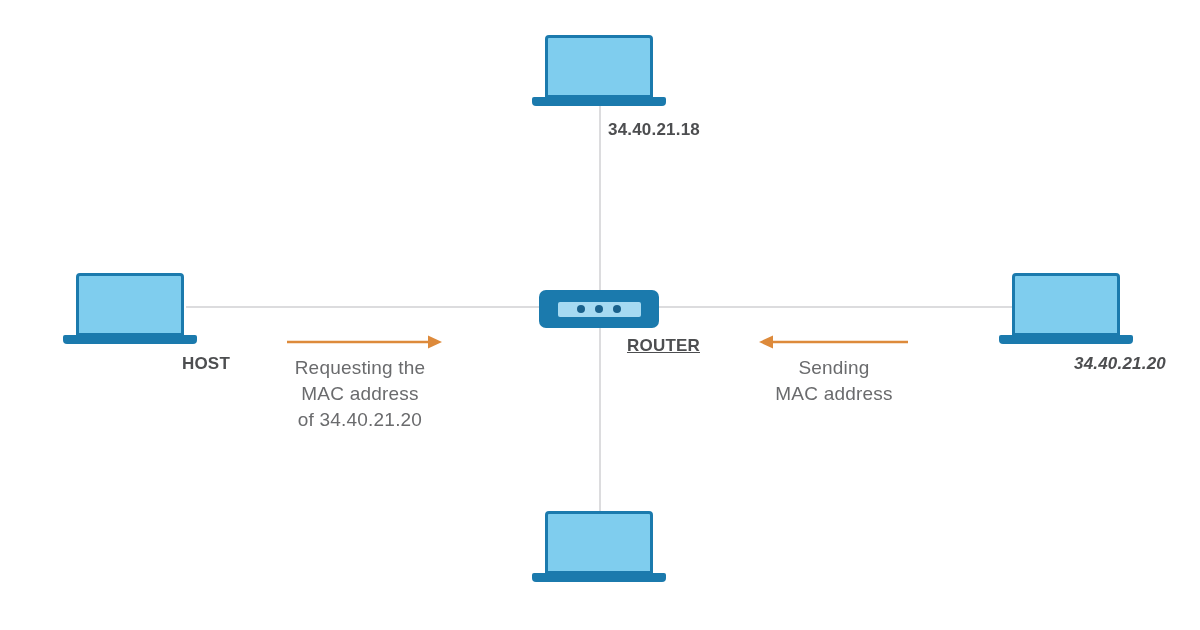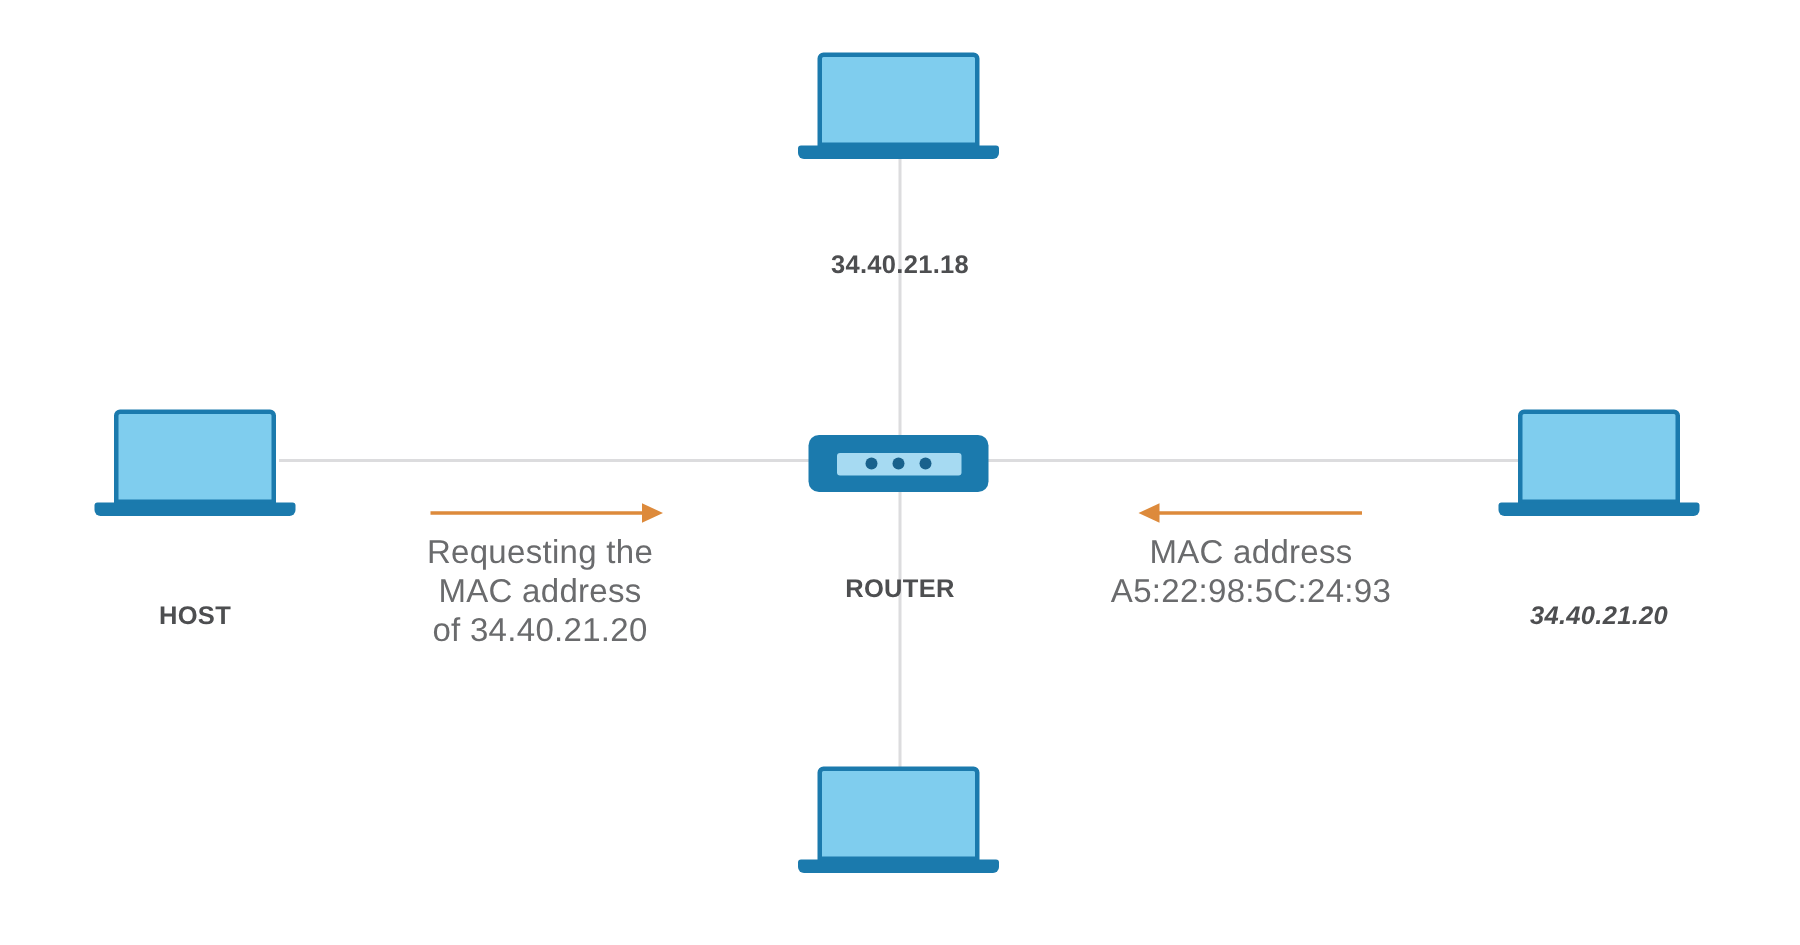--- a/index.html
+++ b/index.html
@@ -44,31 +44,30 @@
     width: 83px; height: 15px;
     background: var(--router-panel, #a6daf2);
     border-radius: 2px;
     display: flex; align-items: center; justify-content: center; gap: 10px;
   }
   .dot { width: 8px; height: 8px; border-radius: 50%; background: var(--router-dot, #19618c); }
 
   .node-label {
     position: absolute;
     width: 200px;
-    text-align: center;
+    text-align: right;
     font-size: 17px;
     font-weight: bold;
     letter-spacing: 0.2px;
     color: var(--label-text, #4d4e50);
-    margin-top: 47px;
   }
   .annotation {
     position: absolute;
     text-align: center;
-    font-size: 22px;
+    font-size: 19px;
     line-height: 26px;
     letter-spacing: 0.2px;
     color: var(--annotation-text, #6a6b6d);
   }
 </style>
 </head>
 <body>
 
 <div class="canvas">
 
@@ -99,37 +98,37 @@
   </div>
   <div class="node-label" style="left:30px; top:354px;">HOST</div>
 
   <div class="router">
     <div class="router-panel">
       <span class="dot"></span>
       <span class="dot"></span>
       <span class="dot"></span>
     </div>
   </div>
-  <div class="node-label" style="left:500px; top:336px;">ROUTER</div>
+  <div class="node-label" style="left:500px; top:336px;text-decoration:underline;">ROUTER</div>
 
   <div class="laptop" style="left:999px; top:273px;">
     <div class="screen"></div>
     <div class="base"></div>
   </div>
   <div class="node-label" style="left:966px; top:354px;font-style:italic;">34.40.21.20</div>
 
   <div class="laptop" style="left:532px; top:511px;">
     <div class="screen"></div>
     <div class="base"></div>
   </div>
 
   <div class="annotation" style="left:249px; top:355px; width:222px;">
     <div>Requesting the</div>
     <div>MAC address</div>
     <div>of 34.40.21.20</div>
   </div>
 
   <div class="annotation" style="left:714px; top:355px; width:240px;">
+    <div>Sending</div>
     <div>MAC address</div>
-    <div>A5:22:98:5C:24:93</div>
   </div>
 
 </div>
 
 </body></html>

